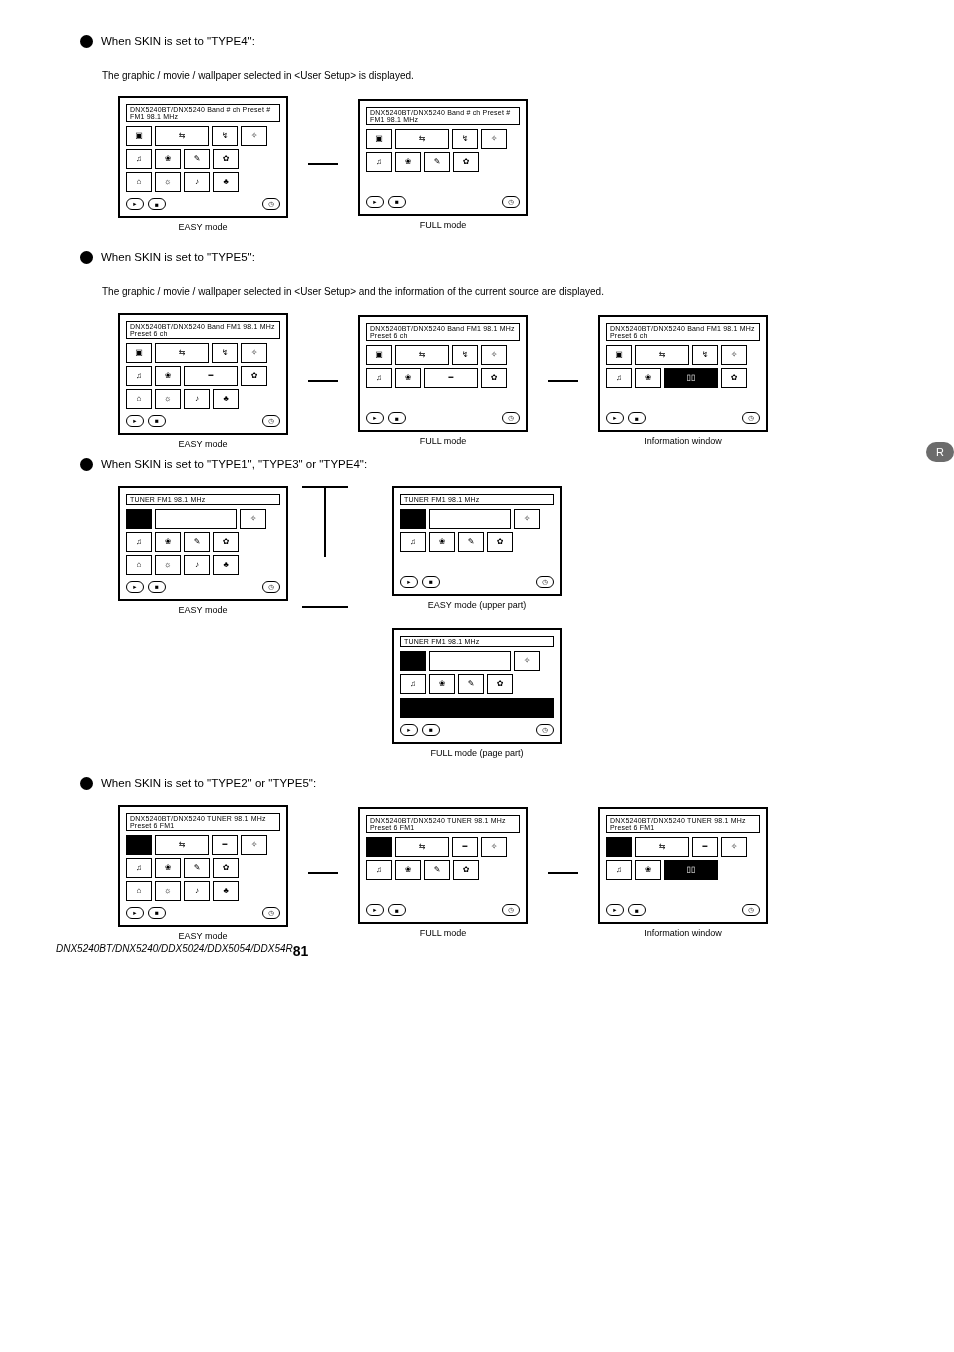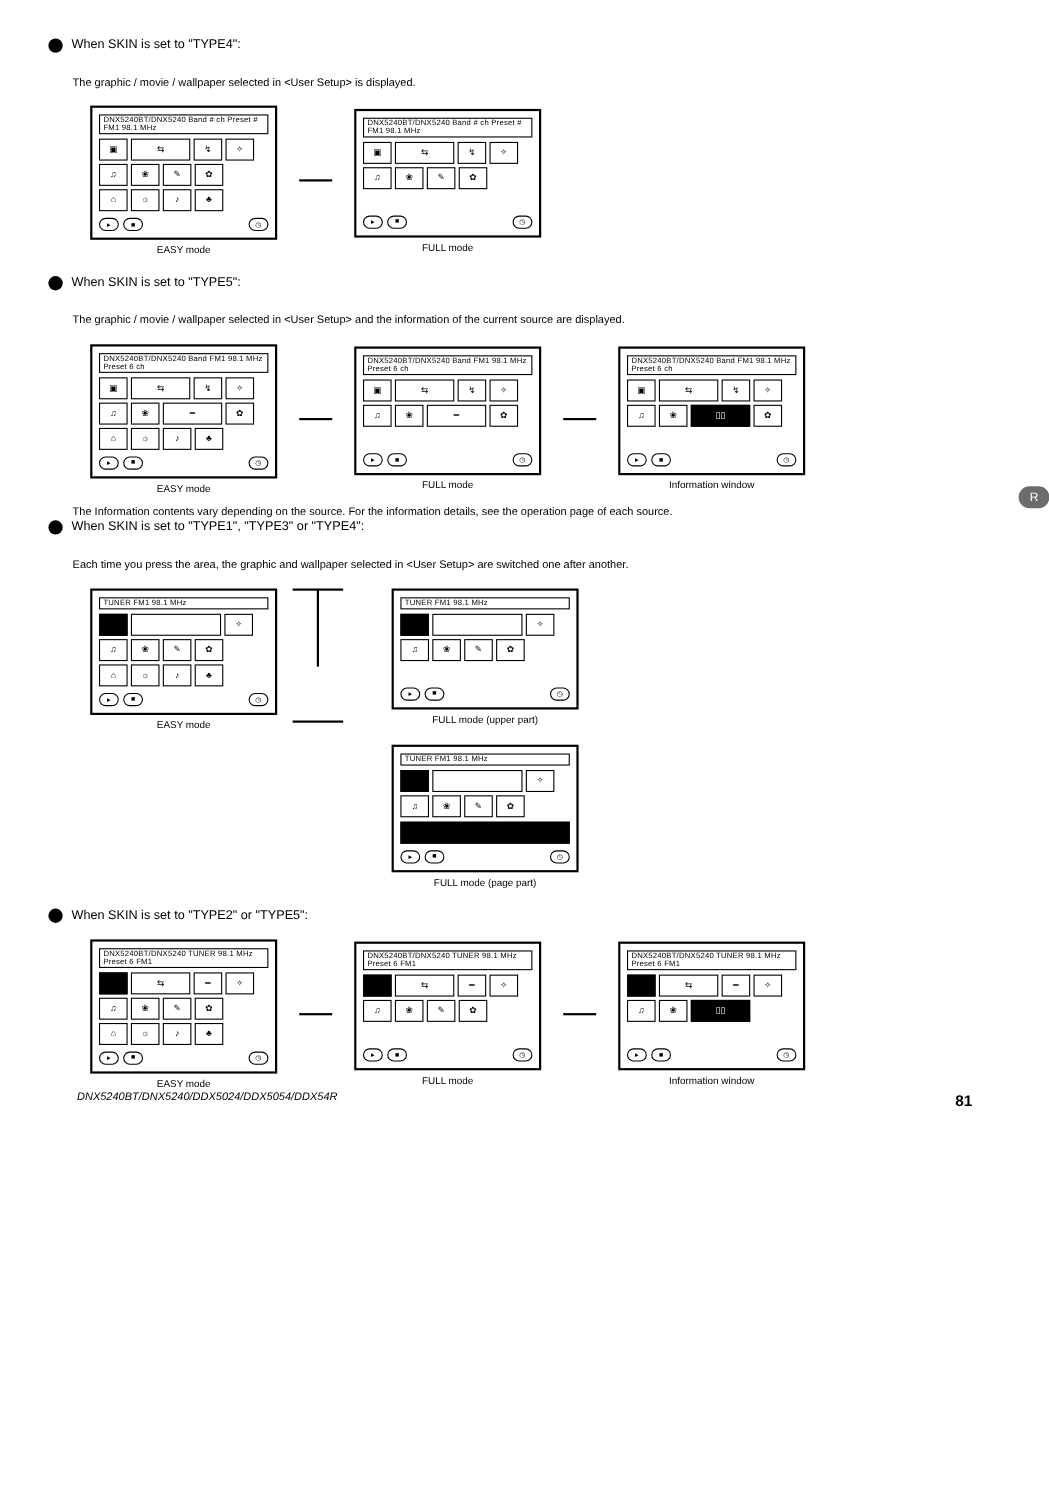--- a/index.html
+++ b/index.html
@@ -6,21 +6,21 @@
     font-family: Arial, Helvetica, sans-serif;
     margin: 0;
     padding: 40;
     background: #fff;
     color: #000;
     font-size: 11px;
     width: 954px;
     position: relative;
   }
   .page {
-    padding: 34px 60px 40px 44px;
+    padding: 34px 60px 40px 80px;
   }
   .bullet-row {
     display: flex;
     align-items: flex-start;
     gap: 8px;
     margin-bottom: 6px;
   }
   .bullet {
     width: 13px;
     height: 13px;
@@ -104,24 +104,24 @@
     position: absolute;
     right: 0;
     top: 1070px;
     width: 40px;
     height: 60px;
     background: #000;
   }
   .footer {
     position: absolute;
     bottom: 30px;
-    left: 70px;
+    left: 56px;
     right: 70px;
     display: flex;
-    justify-content: space-between;
+    justify-content: flex-start;
     font-size: 10px;
     font-style: italic;
     margin-top: 12px;
   }
   .pgnum { font-weight: bold; font-style: normal; font-size: 14px; }
   
   .g { font-size: 8px; line-height: 1; }
   .wide2 { width: 52px; }
   .wide3 { width: 80px; }
   .stack { display:flex; flex-direction:column; align-items:center; }
@@ -405,28 +405,26 @@
             <div class="minibtn round">▸</div>
             <div class="minibtn round">■</div>
           </div>
           <div class="minibtn round">◷</div>
         </div>
       </div>
       <div class="caption">Information window</div>
     </div>
   </div>
 
-  <div class="section-body" style="margin-top:10px">The Information contents vary depending on the source. For the information details, see the operation page of each source.</div>
 
 
   <div class="bullet-row">
     <div class="bullet"></div>
     <div class="bullet-text">When SKIN is set to "TYPE1", "TYPE3" or "TYPE4":</div>
   </div>
-  <div class="section-body">Each time you press the area, the graphic and wallpaper selected in &lt;User Setup&gt; are switched one after another.</div>
 
   <div style="display:flex;align-items:flex-start;gap:0;margin:14px 0 8px 38px">
     <div class="stack">
       <div class="screen">
         <div class="title-bar">TUNER     FM1   98.1   MHz</div>
         <div class="icon-rows">
           <div class="icon-row">
             <div class="icon sel"></div>
             <div class="icon wide3"></div>
             <div class="icon">
@@ -508,21 +506,21 @@
           </div>
           <div style="height:18px"></div>
           <div class="bottom-bar">
             <div class="bottom-left">
               <div class="minibtn round">▸</div>
               <div class="minibtn round">■</div>
             </div>
             <div class="minibtn round">◷</div>
           </div>
         </div>
-        <div class="caption">FULL mode (upper part)</div>
+        <div class="caption">EASY mode (upper part)</div>
       </div>
 
       <div class="stack">
         <div class="screen">
           <div class="title-bar">TUNER     FM1   98.1   MHz</div>
           <div class="icon-rows">
             <div class="icon-row">
               <div class="icon sel"></div>
               <div class="icon wide3"></div>
               <div class="icon">

